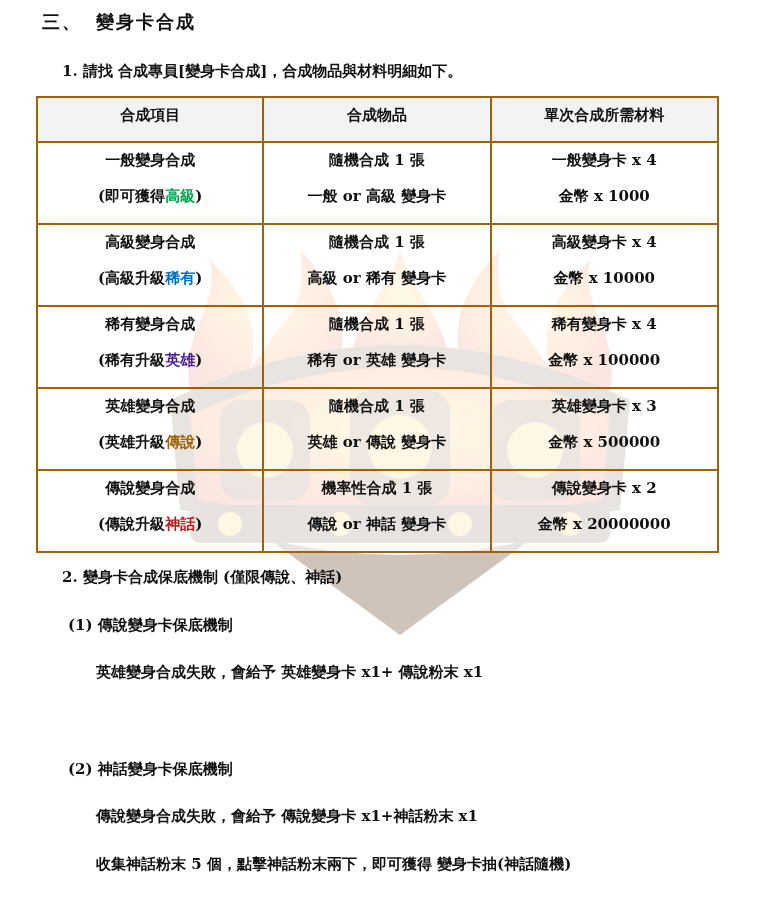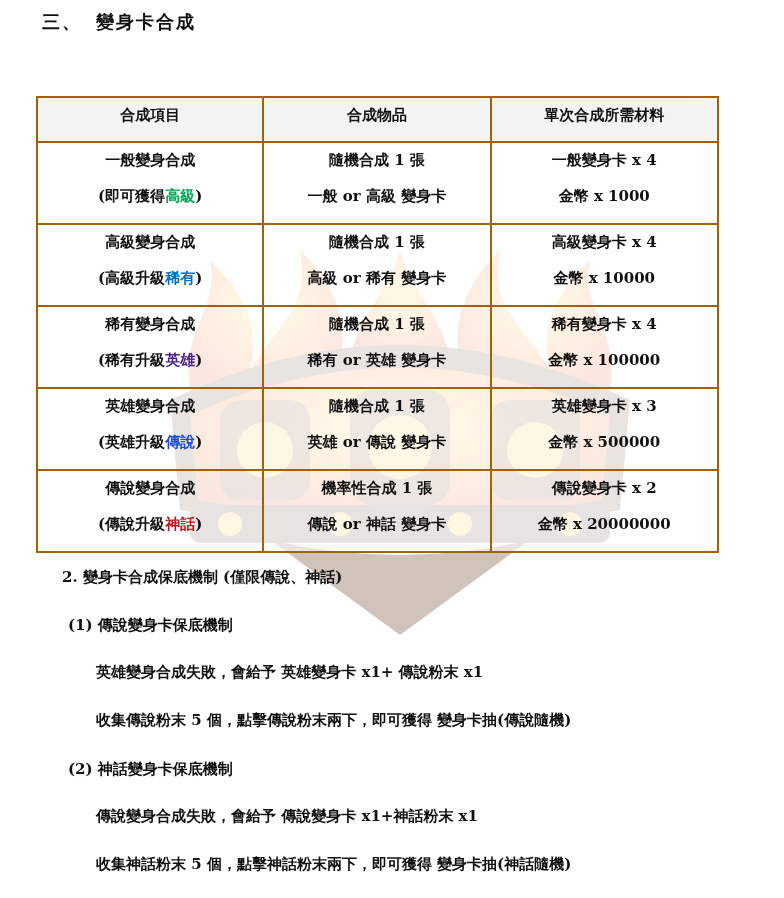--- a/index.html
+++ b/index.html
@@ -83,20 +83,21 @@
 
   <path d="M120 290 Q250 320 380 290 L250 385 Z" fill="#5a2a14"></path>
 </svg>
 
 <div class="content">
 
   <div class="section-title">
     <span class="num">三、</span><span>變身卡合成</span>
   </div>
 
+  <div class="line" style="left:62px; top:62px;">1.  請找 合成專員[變身卡合成]，合成物品與材料明細如下。</div>
 
   <table class="synth">
     <thead>
       <tr>
         <th class="col1">合成項目</th>
         <th class="col2">合成物品</th>
         <th class="col3">單次合成所需材料</th>
       </tr>
     </thead>
     <tbody>
@@ -138,21 +139,21 @@
           <div>稀有  or  英雄  變身卡</div>
         </td>
         <td>
           <div>稀有變身卡  x 4</div>
           <div>金幣  x 100000</div>
         </td>
       </tr>
       <tr>
         <td>
           <div>英雄變身合成</div>
-          <div><span>(英雄升級</span><span class="hl" style="color:#1d4ed8">傳說</span><span>)</span></div>
+          <div><span>(英雄升級</span><span class="hl" style="color:#a16207">傳說</span><span>)</span></div>
         </td>
         <td>
           <div>隨機合成  1 張</div>
           <div>英雄  or  傳說  變身卡</div>
         </td>
         <td>
           <div>英雄變身卡  x 3</div>
           <div>金幣  x 500000</div>
         </td>
       </tr>
@@ -170,19 +171,18 @@
           <div>金幣  x 20000000</div>
         </td>
       </tr>
     </tbody>
   </table>
 
   <div class="line" style="left:62px; top:568px;">2.  變身卡合成保底機制  (僅限傳說、神話)</div>
 
   <div class="line" style="left:68px; top:616px;">(1) 傳說變身卡保底機制</div>
   <div class="line" style="left:96px; top:663px;">英雄變身合成失敗，會給予  英雄變身卡 x1+  傳說粉末 x1</div>
-  <div class="line" style="left:96px; top:711px;">收集傳說粉末 5 個，點擊傳說粉末兩下，即可獲得  變身卡抽(傳說隨機)</div>
 
   <div class="line" style="left:68px; top:760px;">(2) 神話變身卡保底機制</div>
   <div class="line" style="left:96px; top:807px;">傳說變身合成失敗，會給予  傳說變身卡 x1+神話粉末 x1</div>
   <div class="line" style="left:96px; top:855px;">收集神話粉末 5 個，點擊神話粉末兩下，即可獲得  變身卡抽(神話隨機)</div>
 
 </div>
 
 </body></html>

